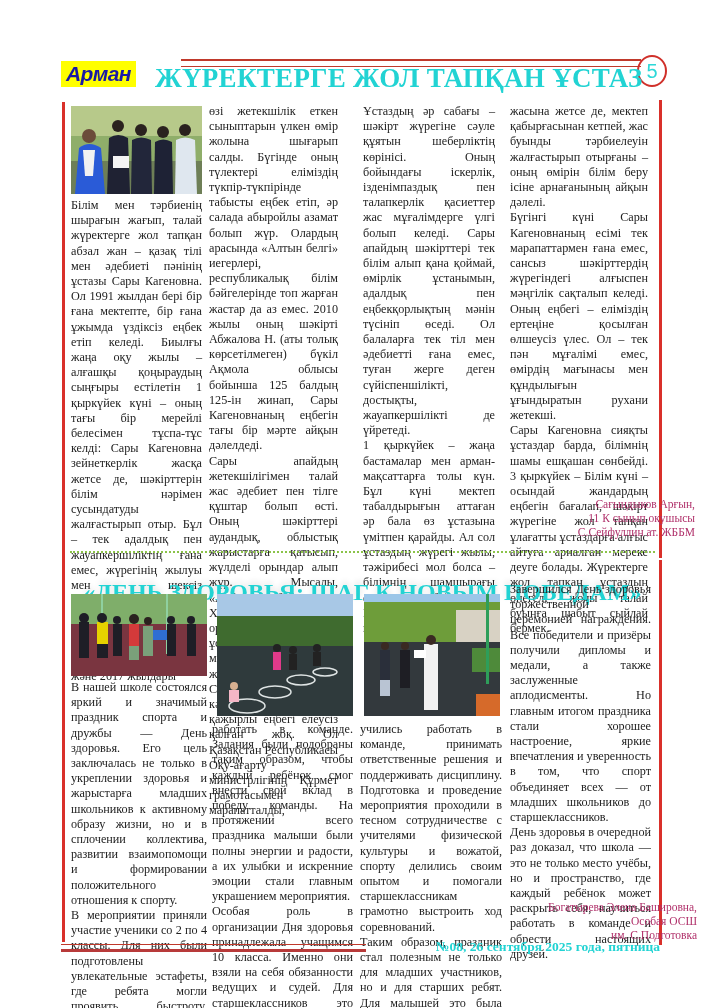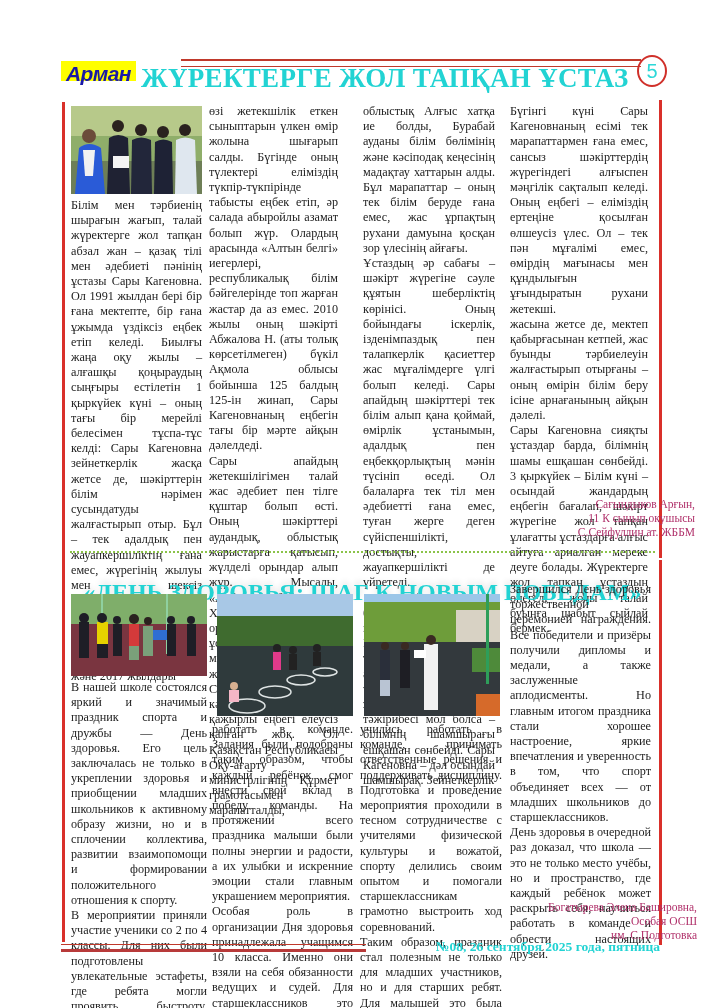--- a/index.html
+++ b/index.html
@@ -1,27 +1,27 @@
 <!DOCTYPE html>
 <html><head>
 <meta charset="utf-8">
 <style>
   html, body { margin: 0; padding: 0; background: #ffffff; }
   body { width: 712px; height: 1008px; position: relative; overflow: hidden;
          font-family: "Liberation Serif", serif; color: #222; }
   .abs { position: absolute; }
-  .logo { left: 61px; top: 61px; width: 75px; height: 20px; background: #ffff00;
+  .logo { left: 61px; top: 61px; width: 75px; height: 26px; background: #ffff00;
           color: #1a1aa6; font-family: "Liberation Sans", sans-serif; font-weight: bold;
           font-style: italic; font-size: 21px; line-height: 26px; text-align: center; letter-spacing: -0.5px; }
   .top-rule { left: 181px; top: 59px; width: 460px; height: 5px;
               border-top: 2px solid #c0392b; border-bottom: 1px solid #c0392b; }
   .page-num { left: 637px; top: 55px; width: 26px; height: 28px; border: 2px solid #d0302a;
               border-radius: 50%; color: #2ed8d8; font-size: 20px; line-height: 28px; text-align: center;
               font-family: "Liberation Sans", sans-serif; }
-  .title1 { left: 141px; top: 63px; width: 470px; color: #22d3d3; font-weight: bold;
+  .title1 { left: 155px; top: 63px; width: 470px; color: #22d3d3; font-weight: bold;
             font-size: 27px; line-height: 30px; letter-spacing: 0.3px; white-space: nowrap; }
   .vline-left { left: 62px; top: 102px; width: 3px; height: 840px; background: #d9302a; }
   .vline-right { left: 659px; top: 100px; width: 3px; height: 458px; background: #d9302a; }
   .vline-right2 { left: 659px; top: 560px; width: 3px; height: 385px; background: #d9302a; }
   .col { position: absolute; font-size: 12.2px; line-height: 15.2px; text-align: justify; }
   .col p { margin: 0; }
   .photo { position: absolute; overflow: hidden; }
   .dots { left: 70px; top: 551px; width: 585px; height: 0; border-top: 2px dotted #8bc34a; }
   .title2 { left: 70px; top: 577px; width: 585px; text-align: center; color: #22d3d3;
             font-weight: bold; font-size: 24px; line-height: 30px; white-space: nowrap;
@@ -69,28 +69,27 @@
   <p>33 жылдан астам уақыт бойы ол бірнеше буынды түлектер ұшырды. 2003, 2011 және 2017 жылдары</p>
 </div>
 
 <div class="col" style="left:209px; top:104px; width:129px;">
   <p>өзі жетекшілік еткен сыныптарын үлкен өмір жолына шығарып салды. Бүгінде оның түлектері еліміздің түкпір-түкпірінде табысты еңбек етіп, әр салада абыройлы азамат болып жүр. Олардың арасында «Алтын белгі» иегерлері, республикалық білім бәйгелерінде топ жарған жастар да аз емес. 2010 жылы оның шәкірті Абжалова Н. (аты толық көрсетілмеген) бүкіл Ақмола облысы бойынша 125 балдың 125-ін жинап, Сары Кагеновнаның еңбегін тағы бір мәрте айқын дәлелдеді.</p>
   <p>Сары апайдың жетекшілігімен талай жас әдебиет пен тілге құштар болып өсті. Оның шәкірттері аудандық, облыстық жарыстарға қатысып, жүлделі орындар алып жүр. Мысалы, «Ақберен» байқауында Хасьянова Диана III орынға ие болды. Бұл – ұстаздың бағыт-бағдары мен жанкешті еңбегінің жемісі.</p>
   <p>Сары Кагеновнаның кәсіби шеберлігі мен қажырлы еңбегі елеусіз қалған жоқ. Ол Қазақстан Республикасы Оқу-ағарту министрлігінің Құрмет грамотасымен марапатталды,</p>
 </div>
 
 <div class="col" style="left:363px; top:104px; width:132px;">
-  <p>облыстық Алғыс хатқа ие болды, Бурабай ауданы білім бөлімінің және кәсіподақ кеңесінің мадақтау хаттарын алды. Бұл марапаттар – оның тек білім беруде ғана емес, жас ұрпақтың рухани дамуына қосқан зор үлесінің айғағы.</p>
   <p>Ұстаздың әр сабағы – шәкірт жүрегіне сәуле құятын шеберліктің көрінісі. Оның бойындағы іскерлік, ізденімпаздық пен талапкерлік қасиеттер жас мұғалімдерге үлгі болып келеді. Сары апайдың шәкірттері тек білім алып қана қоймай, өмірлік ұстанымын, адалдық пен еңбекқорлықтың мәнін түсініп өседі. Ол балаларға тек тіл мен әдебиетті ғана емес, туған жерге деген сүйіспеншілікті, достықты, жауапкершілікті де үйретеді.</p>
   <p>1 қыркүйек – жаңа бастамалар мен арман-мақсаттарға толы күн. Бұл күні мектеп табалдырығын аттаған әр бала өз ұстазына үмітпен қарайды. Ал сол ұстаздың жүрегі жылы, тәжірибесі мол болса – білімнің шамшырағы ешқашан сөнбейді. Сары Кагеновна – дәл осындай шамшырақ. Зейнеткерлік</p>
 </div>
 
 <div class="col" style="left:510px; top:104px; width:138px;">
+  <p>жасына жетсе де, мектеп қабырғасынан кетпей, жас буынды тәрбиелеуін жалғастырып отырғаны – оның өмірін білім беру ісіне арнағанының айқын дәлелі.</p>
   <p>Бүгінгі күні Сары Кагеновнаның есімі тек марапаттармен ғана емес, сансыз шәкірттердің жүрегіндегі алғыспен мәңгілік сақталып келеді. Оның еңбегі – еліміздің ертеңіне қосылған өлшеусіз үлес. Ол – тек пән мұғалімі емес, өмірдің мағынасы мен құндылығын ұғындыратын рухани жетекші.</p>
-  <p>жасына жетсе де, мектеп қабырғасынан кетпей, жас буынды тәрбиелеуін жалғастырып отырғаны – оның өмірін білім беру ісіне арнағанының айқын дәлелі.</p>
   <p>Сары Кагеновна сияқты ұстаздар барда, білімнің шамы ешқашан сөнбейді. 3 қыркүйек – Білім күні – осындай жандардың еңбегін бағалап, шәкірт жүрегіне жол тапқан ұлағатты ұстаздарға алғыс айтуға арналған мереке деуге болады. Жүректерге жол тапқан ұстаздың өнегелі жолы талай буынға шабыт сыйлай бермек.</p>
 </div>
 
 <div class="sig" style="left:500px; top:497px; width:148px;">
   <div>Сағындыков Арғын,</div>
   <div>11 К сынып оқушысы</div>
   <div>С.Сейфуллин ат. ЖББМ</div>
 </div>
 
 <div class="abs dots"></div>
@@ -163,21 +162,21 @@
     <rect x="36" y="56" width="10" height="38" fill="#1e1e24"></rect>
       <circle cx="41" cy="52" r="4" fill="#3a2a22"></circle>
     <rect x="60" y="50" width="14" height="66" fill="#f2f2f2"></rect>
       <circle cx="67" cy="46" r="5" fill="#3a2a22"></circle>
     <rect x="50" y="56" width="12" height="8" fill="#ffffff"></rect>
     <rect x="112" y="100" width="24" height="22" fill="#d66a2a"></rect>
   </svg>
 </div>
 
 <div class="col" style="left:71px; top:680px; width:136px;">
-  <p>В нашей школе состоялся яркий и значимый праздник спорта и дружбы — День здоровья. Его цель заключалась не только в укреплении здоровья и приобщении младших школьников к активному образу жизни, но и в сплочении коллектива, развитии взаимопомощи и формировании положительного отношения к спорту.</p>
+  <p>В нашей школе состоялся яркий и значимый праздник спорта и дружбы — День здоровья. Его цель заключалась не только в укреплении здоровья и жарыстарға младших школьников к активному образу жизни, но и в сплочении коллектива, развитии взаимопомощи и формировании положительного отношения к спорту.</p>
   <p>В мероприятии приняли участие ученики со 2 по 4 классы. Для них были подготовлены увлекательные эстафеты, где ребята могли проявить быстроту, ловкость, смекалку и умение</p>
 </div>
 
 <div class="col" style="left:212px; top:722px; width:141px;">
   <p>работать в команде. Задания были подобраны таким образом, чтобы каждый ребёнок смог внести свой вклад в победу команды. На протяжении всего праздника малыши были полны энергии и радости, а их улыбки и искренние эмоции стали главным украшением мероприятия.</p>
   <p>Особая роль в организации Дня здоровья принадлежала учащимся 10 класса. Именно они взяли на себя обязанности ведущих и судей. Для старшеклассников это стало ценным опытом — они попробовали себя в роли организаторов, на-</p>
 </div>
 
 <div class="col" style="left:360px; top:722px; width:142px;">
   <p>учились работать в команде, принимать ответственные решения и поддерживать дисциплину. Подготовка и проведение мероприятия проходили в тесном сотрудничестве с учителями физической культуры и вожатой, спорту делились своим опытом и помогали старшеклассникам грамотно выстроить ход соревнований.</p>

